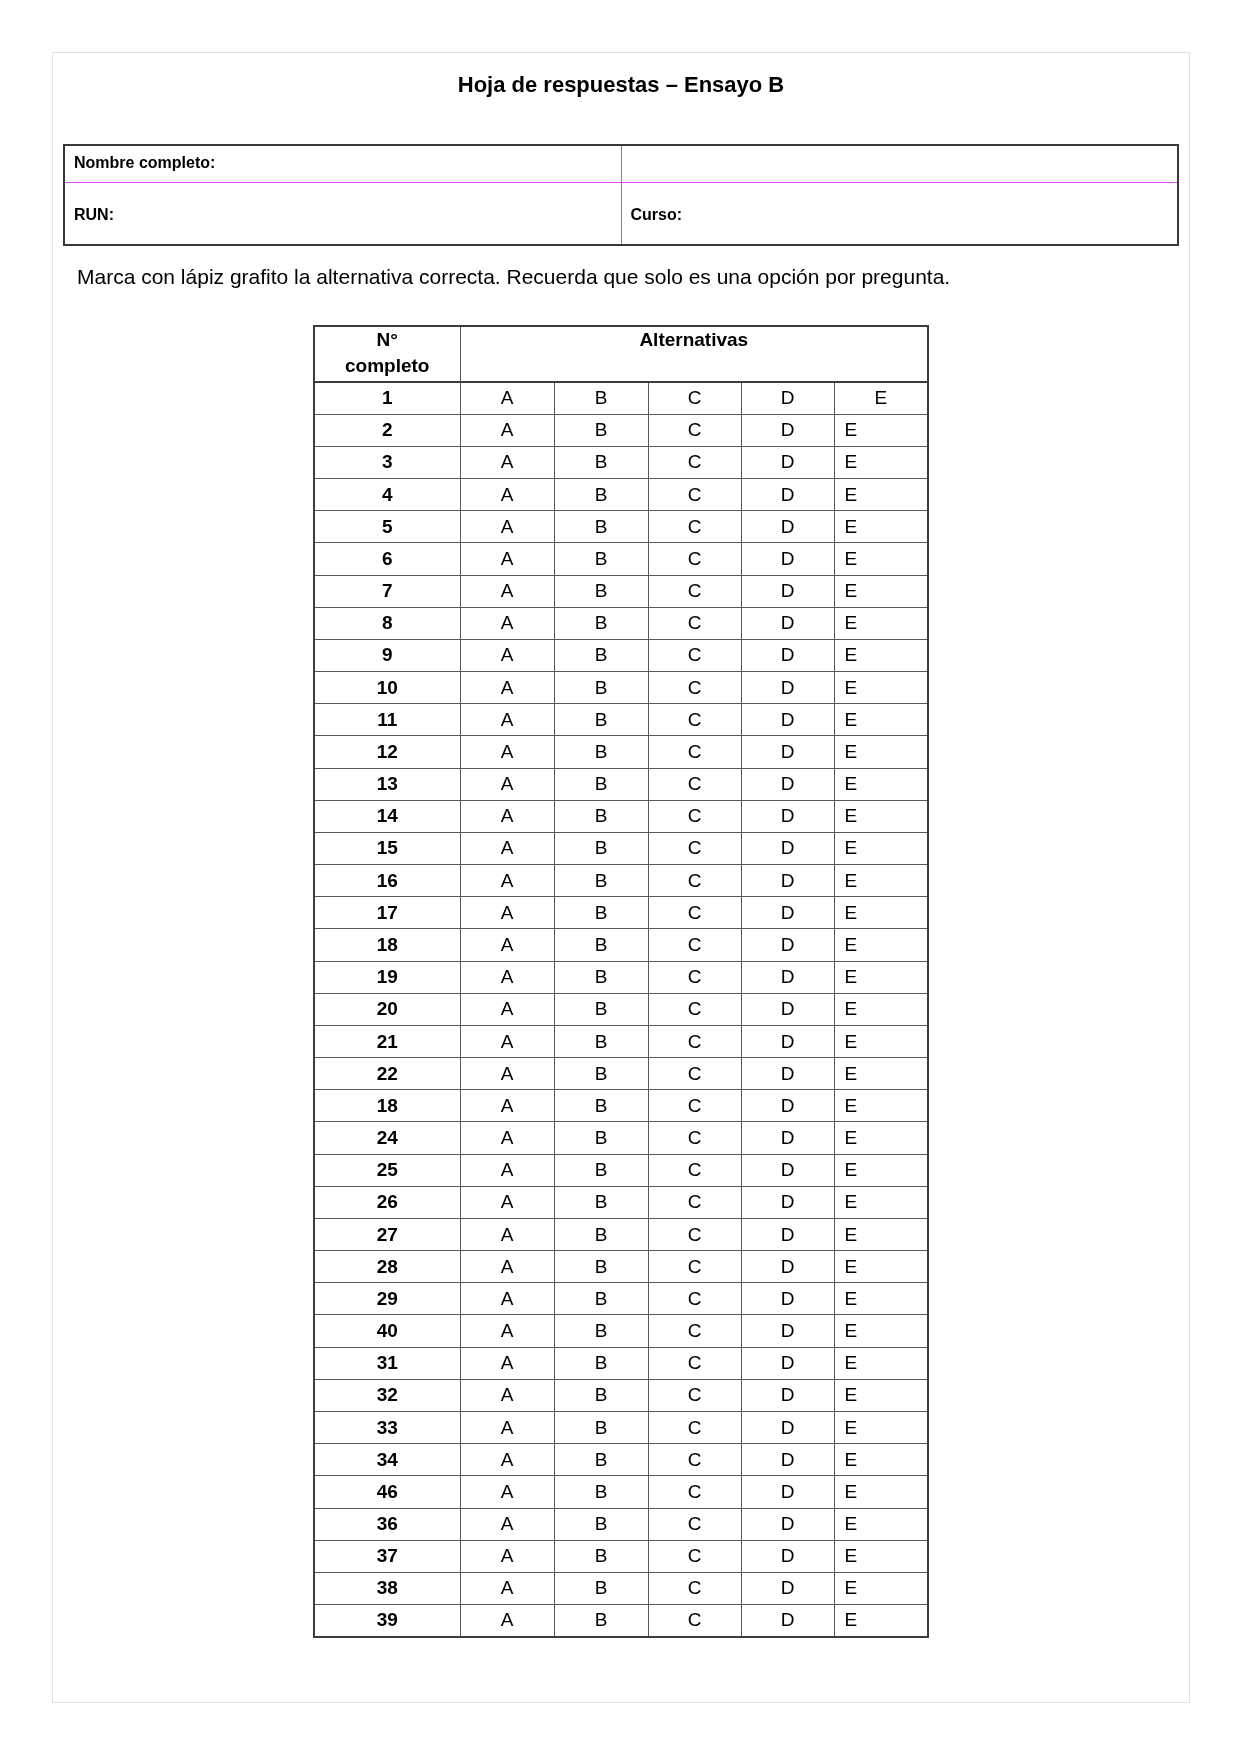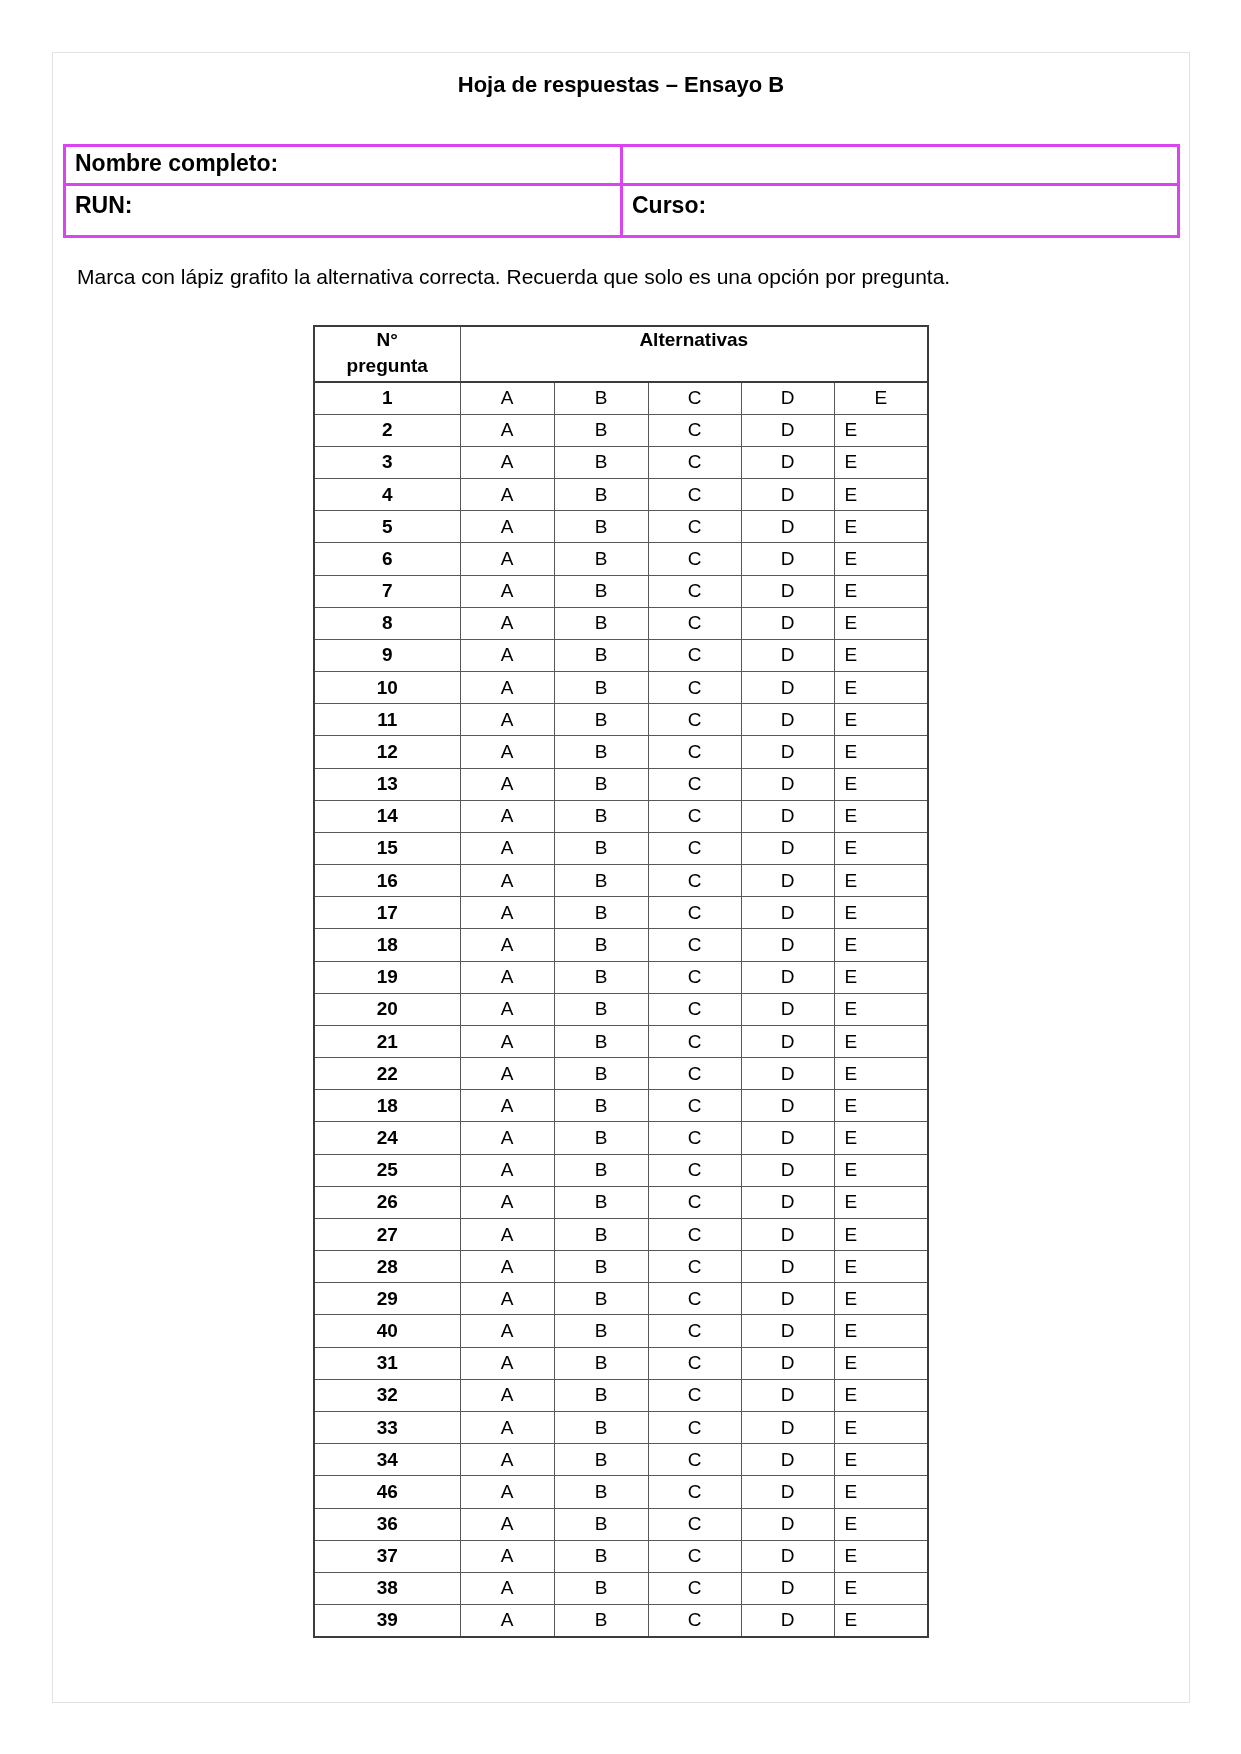--- a/index.html
+++ b/index.html
@@ -38,29 +38,29 @@
   table.info-table {
     position: absolute;
     left: 63px;
     top: 144px;
     width: 1114px;
     border-collapse: collapse;
     table-layout: fixed;
     border: 2px solid #383838;
   }
   table.info-table td {
-    border: 3px solid #d946ef;
+    border: 1px solid #d946ef;
     vertical-align: top;
     padding: 4px 9px;
-    font-size: 23px;
+    font-size: 16px;
     line-height: 25px;
     overflow: hidden;
   }
   table.info-table tr.row-name td  { height: 28px; }
-  table.info-table tr.row-run td   { height: 38px; padding-top: 7px; }
+  table.info-table tr.row-run td   { height: 38px; padding-top: 19px; }
   table.info-table .cell-label {
     font-weight: 700;
   }
   
   .instruction {
     position: absolute;
     left: 77px;
     top: 264px;
     width: 1060px;
     font-size: 21px;
@@ -153,21 +153,21 @@
     <col style="width:94px">
     <col style="width:94px">
     <col style="width:93px">
     <col style="width:93px">
     <col style="width:94px">
   </colgroup>
   <thead>
     <tr>
       <th>
         <div>N°</div>
-        <div>pregunta</div>
+        <div>completo</div>
       </th>
       <th colspan="5">Alternativas</th>
     </tr>
   </thead>
   <tbody id="answer-rows">
       <tr>
         <td class="qnum">1</td>
         <td class="opt">A</td>
         <td class="opt">B</td>
         <td class="opt">C</td>

